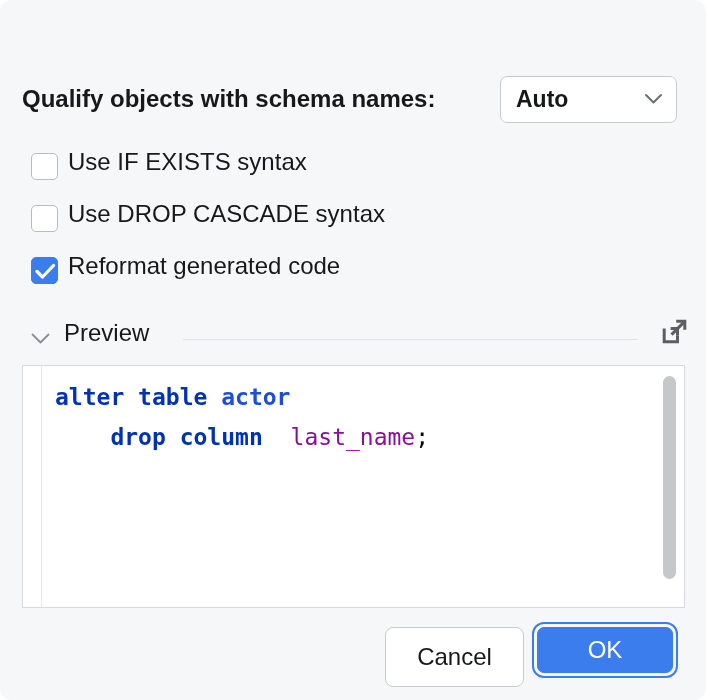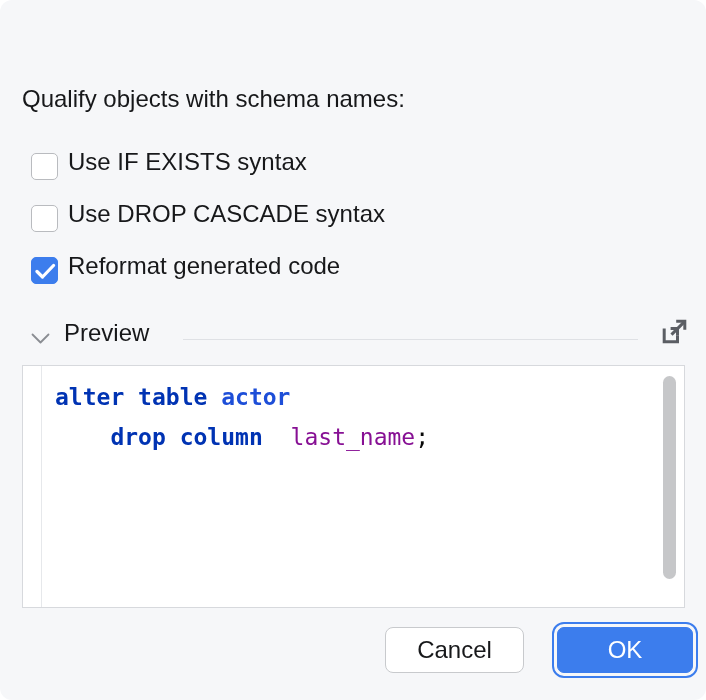--- a/index.html
+++ b/index.html
@@ -48,20 +48,21 @@
     color: #4a4a4c;
     letter-spacing: 0.1px;
   }
 
   
   #schema-row {
     position: absolute;
     left: 0; right: 0;
     top: 76px;
     height: 50px;
+    font-weight: bold;
   }
   #schema-label {
     position: absolute;
     left: 22px;
     top: 9px;
     font-size: 24px;
     color: #17181a;
     white-space: nowrap;
   }
   #schema-select {
@@ -215,39 +216,39 @@
   
   #footer {
     position: absolute;
     left: 0; right: 0;
     top: 618px;
     height: 72px;
   }
   .btn {
     position: absolute;
     top: 9px;
-    height: 46px;
+    height: 60px;
     border-radius: 8px;
     box-sizing: border-box;
     font-size: 24px;
     display: flex;
     align-items: center;
     justify-content: center;
     cursor: default;
   }
   #cancel-button {
     right: 182px;
     width: 139px;
     background: #ffffff;
     border: 1px solid #c8cacd;
     color: #17181a;
   }
   #ok-button-wrap {
     position: absolute;
-    right: 8px;
+    right: 28px;
     top: 4px;
     width: 146px;
     height: 56px;
     border: 2px solid #3c7ded;
     border-radius: 12px;
     box-sizing: border-box;
   }
   #ok-button {
     position: absolute;
     left: 3px; top: 3px;
@@ -265,20 +266,28 @@
   }
 </style>
 </head>
 <body>
 
 <div id="dialog">
 
 
   <div id="schema-row">
     <div id="schema-label">Qualify objects with schema names:</div>
+    <div id="schema-select">
+      <span id="schema-select-value">Auto</span>
+      <span id="schema-chevron">
+        <svg width="19" height="12" viewBox="0 0 19 12">
+          <path d="M2 2 L9.5 9.5 L17 2" fill="none" stroke="#6c6f75" stroke-width="2" stroke-linecap="round" stroke-linejoin="round"></path>
+        </svg>
+      </span>
+    </div>
   </div>
 
   <div id="checkbox-group">
 
     <div class="checkrow">
       <span class="cbox"></span>
       <span class="checklabel">Use IF EXISTS syntax</span>
     </div>
 
     <div class="checkrow">

